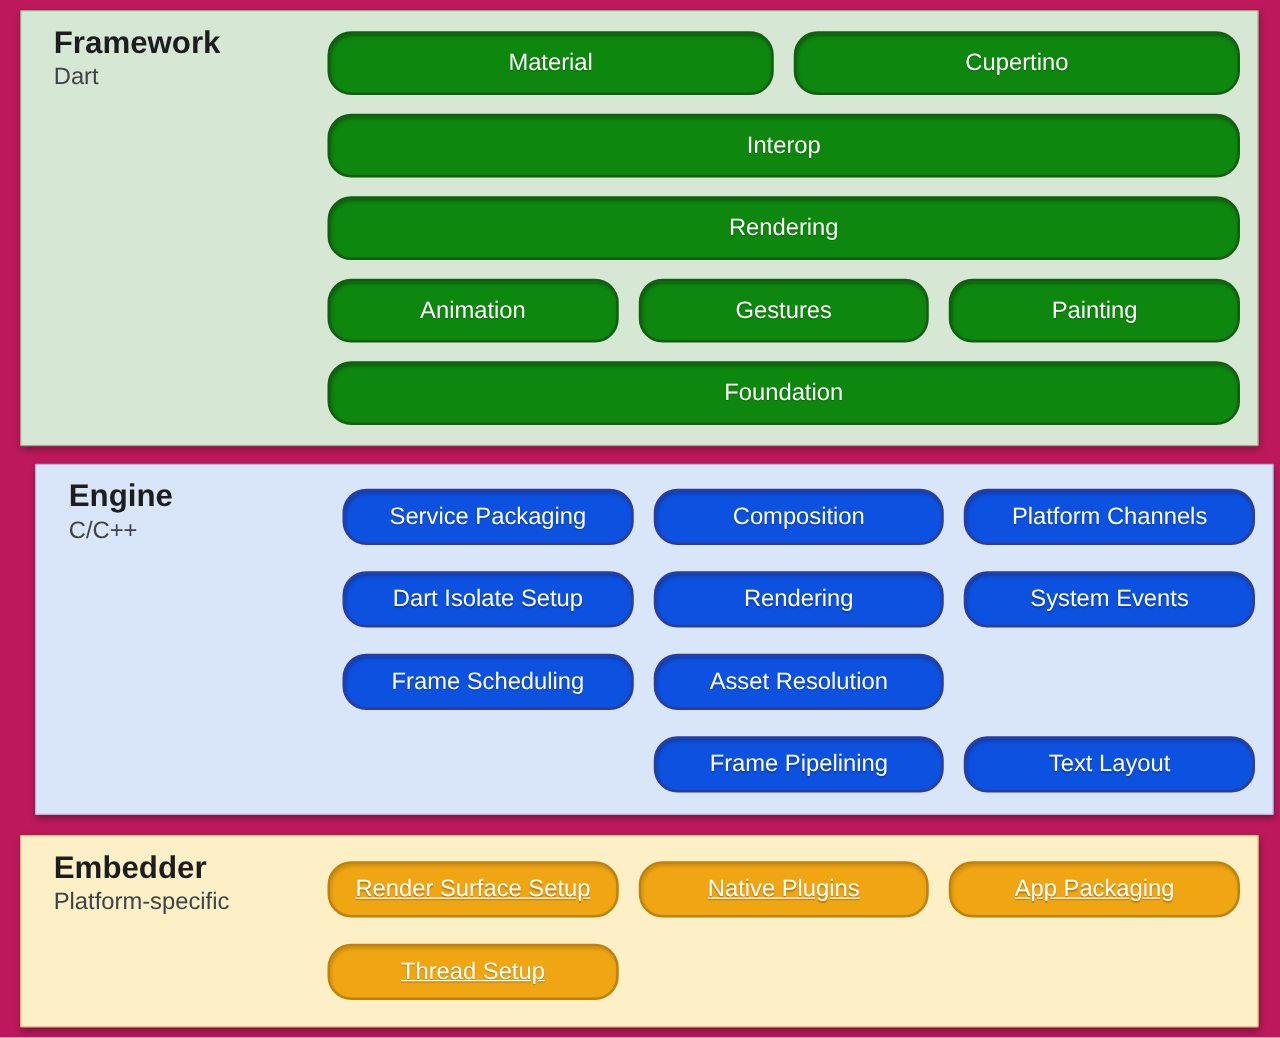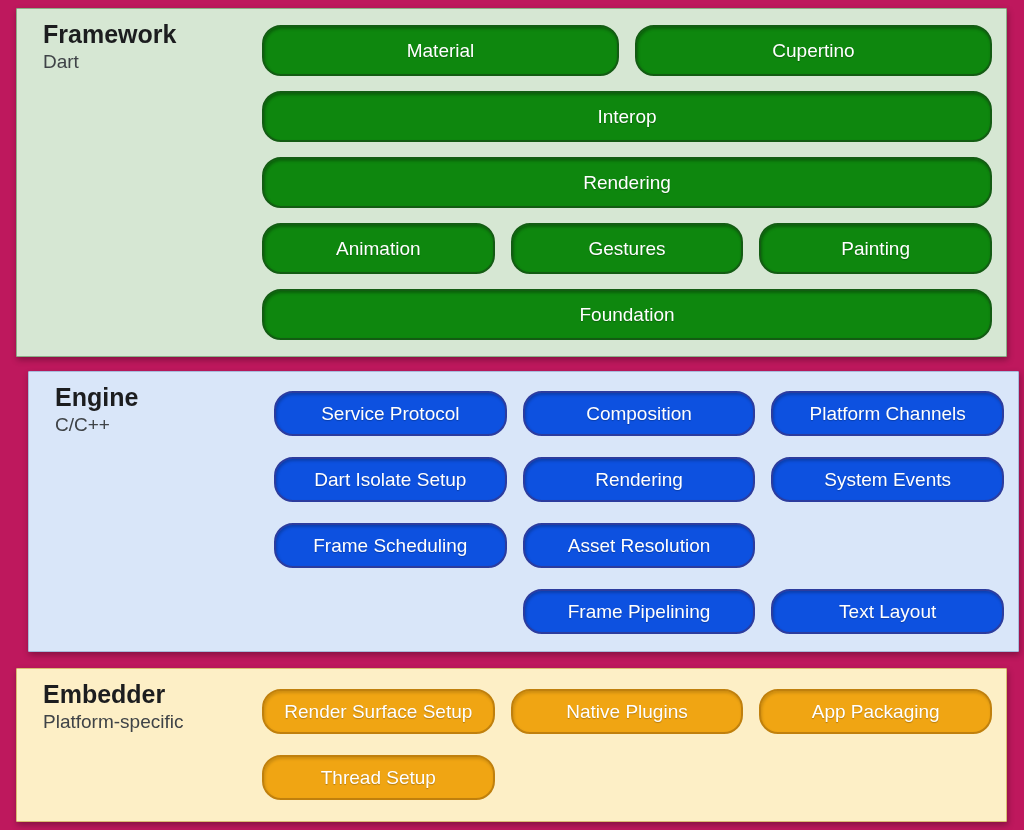--- a/index.html
+++ b/index.html
@@ -94,20 +94,21 @@
     height: 45px;
     background: var(--engine-box-bg, #0d51e0);
     border: 2px solid var(--engine-box-border, #2c3c9e);
     box-shadow: inset 1px 2px 3px rgba(0,0,0,0.22);
   }
   .embedder .box {
     height: 45px;
     background: var(--embedder-box-bg, #f0a513);
     border: 2px solid var(--embedder-box-border, #c0800d);
     box-shadow: inset 1px 2px 3px rgba(0,0,0,0.15);
+    text-decoration: underline;
   }
   .cell-empty { height: 45px; }
 </style>
 </head>
 <body>
 
 <div id="stage">
 
   <section class="panel framework">
     <div class="label">
@@ -136,21 +137,21 @@
     </div>
   </section>
 
   <section class="panel engine">
     <div class="label">
       <h2>Engine</h2>
       <p>C/C++</p>
     </div>
     <div class="boxes">
       <div class="row cols-3">
-        <div class="box">Service Protocol</div>
+        <div class="box">Service Packaging</div>
         <div class="box">Composition</div>
         <div class="box">Platform Channels</div>
       </div>
       <div class="row cols-3">
         <div class="box">Dart Isolate Setup</div>
         <div class="box">Rendering</div>
         <div class="box">System Events</div>
       </div>
       <div class="row cols-3">
         <div class="box">Frame Scheduling</div>

